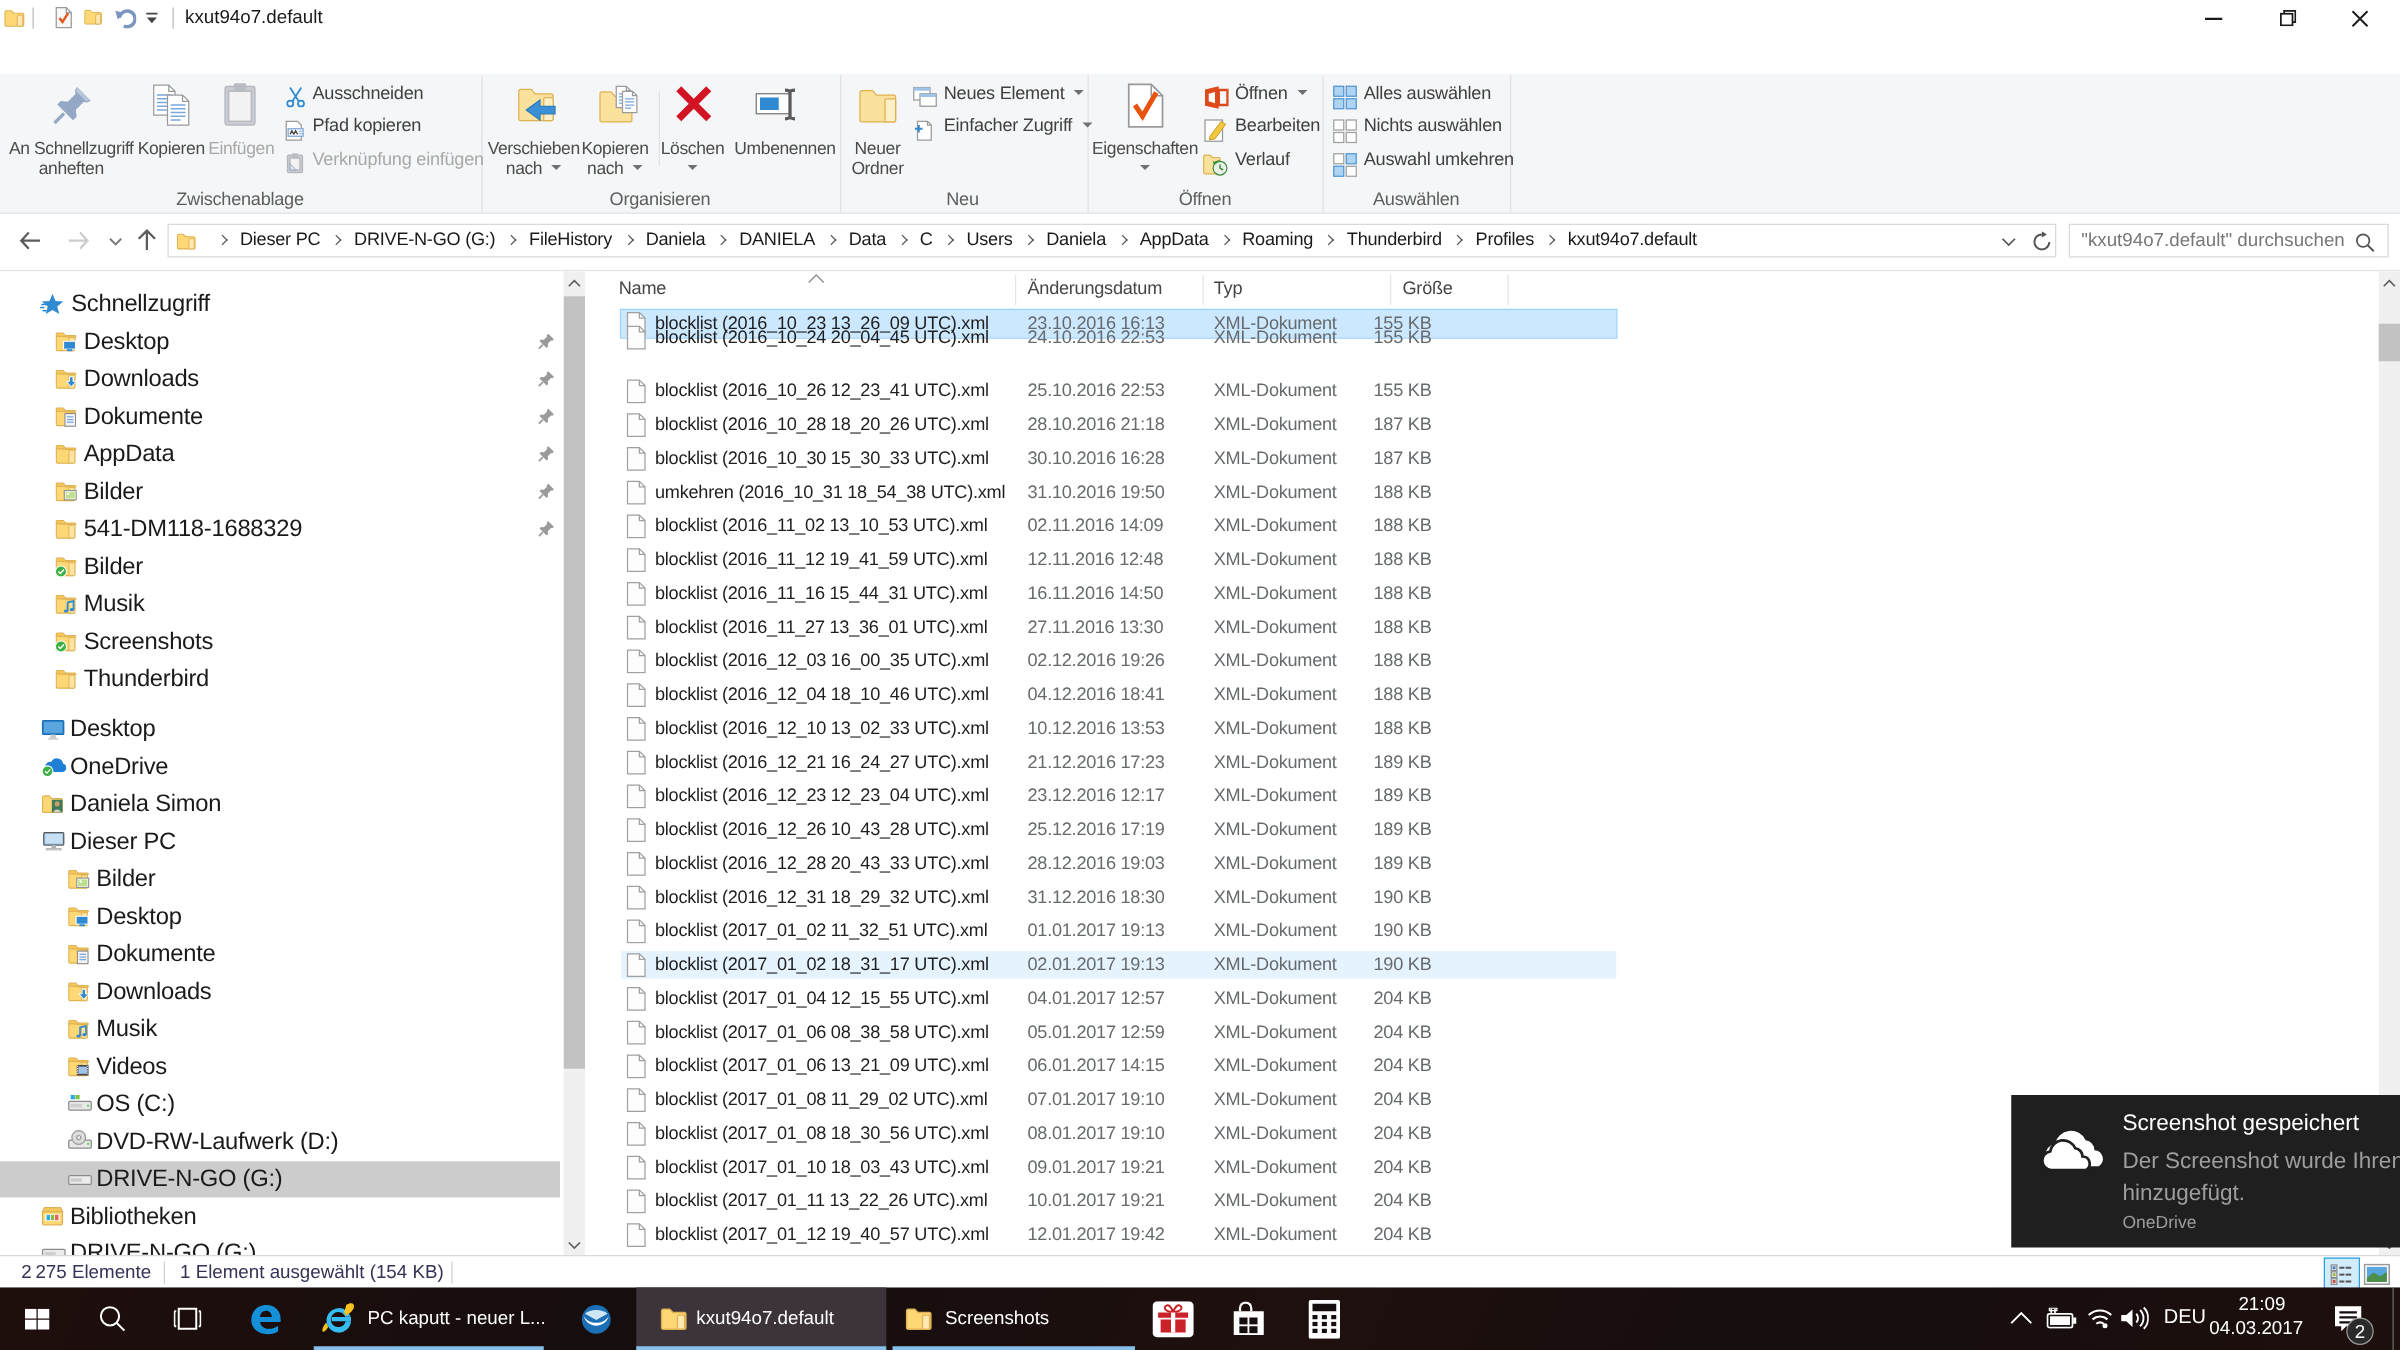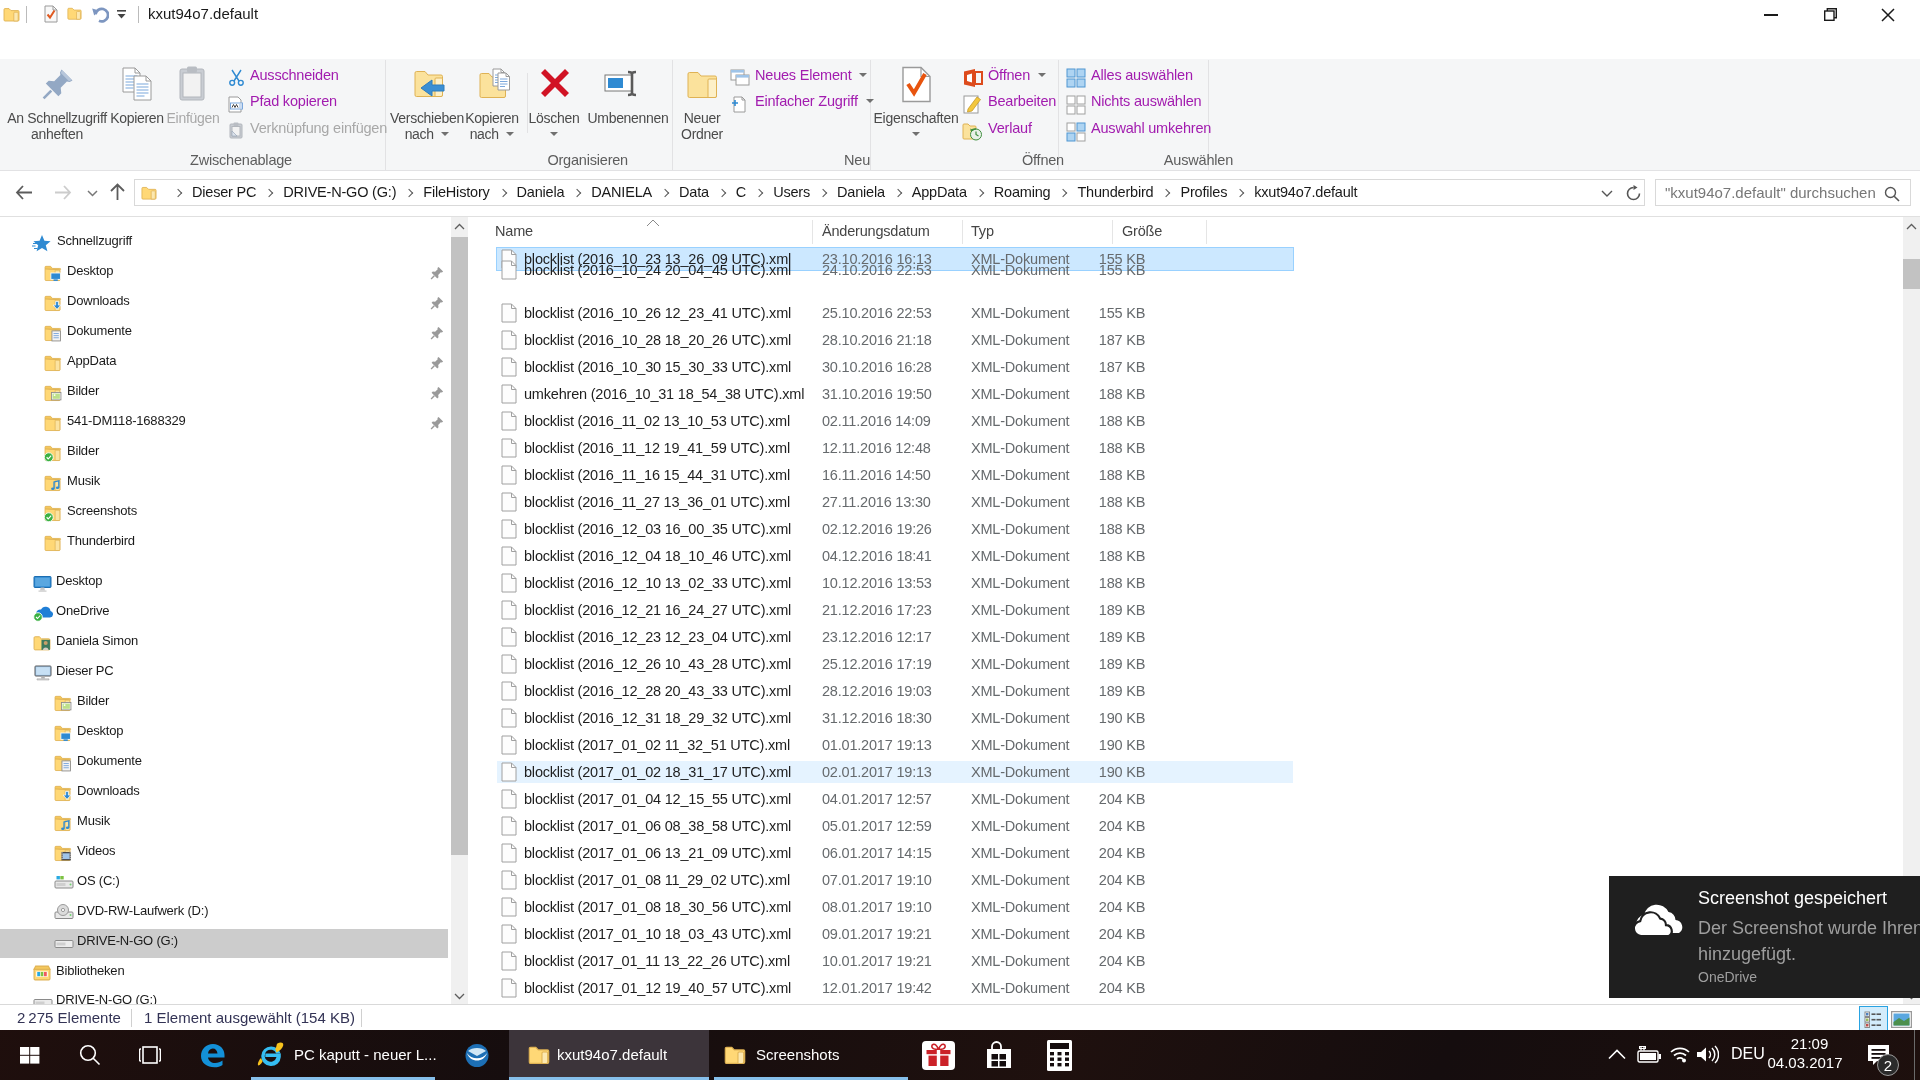--- a/index.html
+++ b/index.html
@@ -12,34 +12,34 @@
 .qsep{position:absolute;top:6px;width:1px;height:17px;background:#bbb}
 
 #tabs{position:absolute;left:0;top:29px;width:1920px;height:30px;background:#fff}
 #tabDatei{position:absolute;left:0;top:0;width:69px;height:30px;background:#1878c8;color:#fff;font-size:15px;text-align:center;line-height:30px}
 .tab{position:absolute;top:0;height:30px;font-size:15px;color:#3c3c3c;line-height:30px;text-align:center}
 #tabStart{left:69px;width:62px;background:#f5f6f7;border:1px solid #e8e8e8;border-bottom:none}
 
 #ribbon{position:absolute;left:0;top:59px;width:1920px;height:112px;background:#f5f6f7;border-bottom:1px solid #e2e2e4}
 .rsep{position:absolute;top:1px;width:1px;height:110px;background:#e2e2e4}
 .rsep2{position:absolute;top:14px;width:1px;height:60px;background:#e2e2e4}
-.rlabel{position:absolute;top:93px;width:200px;text-align:right;font-size:14.5px;letter-spacing:-0.2px;color:#5d5d5d}
+.rlabel{position:absolute;top:93px;width:200px;text-align:center;font-size:14.5px;letter-spacing:-0.2px;color:#5d5d5d}
 .bigtxt{position:absolute;width:160px;text-align:center;font-size:14px;letter-spacing:-0.3px;color:#4b4b4b;line-height:16px}
-.smtxt{position:absolute;font-size:14.5px;letter-spacing:-0.2px;color:#a21caf}
+.smtxt{position:absolute;font-size:14.5px;letter-spacing:-0.2px;color:#404040}
 .gray{color:#a8a8a8}
 .dd{display:inline-block;width:0;height:0;border-left:4px solid transparent;border-right:4px solid transparent;border-top:4px solid #707070;vertical-align:middle;margin-left:4px;margin-bottom:2px}
 
 #addr{position:absolute;left:0;top:172px;width:1920px;height:45px;background:#fff;border-bottom:1px solid #e0e0e0}
 #addrbox{position:absolute;left:134px;top:7px;width:1511px;height:27px;border:1px solid #d9d9d9;background:#fff}
 #searchbox{position:absolute;left:1655px;top:7px;width:256px;height:27px;border:1px solid #d9d9d9;background:#fff}
 .crumb{font-size:14.5px;letter-spacing:-0.2px;color:#1a1a1a}
 .csep{display:inline-block;width:6px;height:6px;border-right:1.4px solid #555;border-top:1.4px solid #555;transform:rotate(45deg);margin:0 11px 1px 10px}
 
 #nav{position:absolute;left:0;top:217px;width:468px;height:787px;background:#fff;overflow:hidden}
-.nitem{position:absolute;font-size:13px;letter-spacing:-0.2px;color:#1a1a1a;white-space:nowrap}
+.nitem{position:absolute;font-size:19px;letter-spacing:-0.2px;color:#1a1a1a;white-space:nowrap}
 .pin{position:absolute;left:430px;width:14px;height:14px}
 
 #files{position:absolute;left:468px;top:217px;width:1452px;height:787px;background:#fff;overflow:hidden}
 .hdr{position:absolute;top:0;height:29px;font-size:14.5px;letter-spacing:-0.2px;color:#454545;line-height:29px}
 .hsep{position:absolute;top:3px;width:1px;height:24px;background:#e5e5e5}
 .row{position:absolute;left:29px;width:796px;height:22px;font-size:14.5px;letter-spacing:-0.2px;color:#1e1e1e;line-height:22px;white-space:nowrap}
 .row .nm{position:absolute;left:27px;top:0}
 .row .dt{position:absolute;left:325px;top:0;color:#666a6d}
 .row .tp{position:absolute;left:474px;top:0;color:#666a6d}
 .row .sz{position:absolute;left:550px;width:150px;text-align:center;top:0;color:#666a6d}

